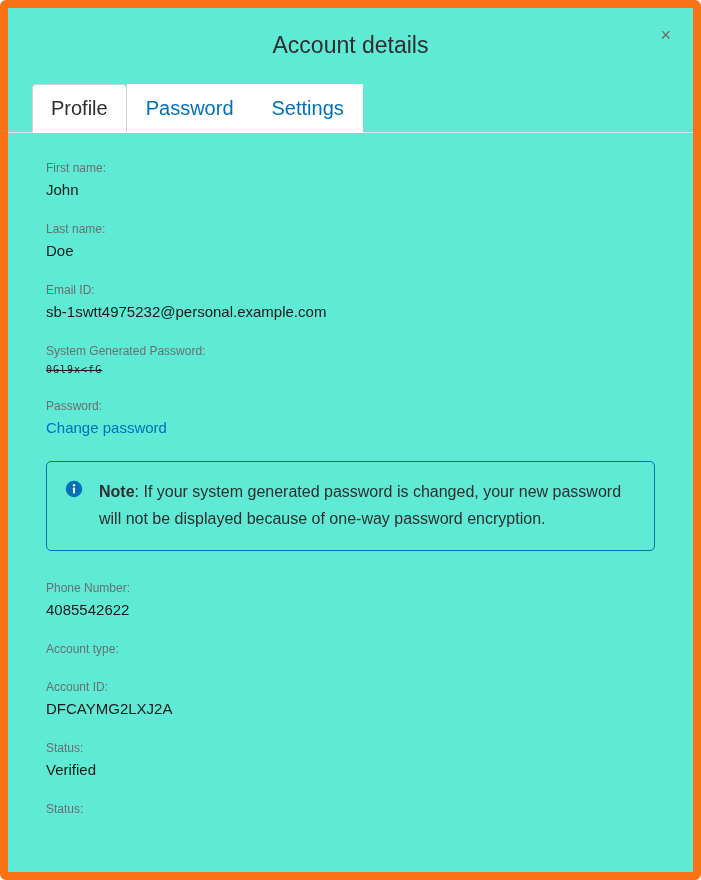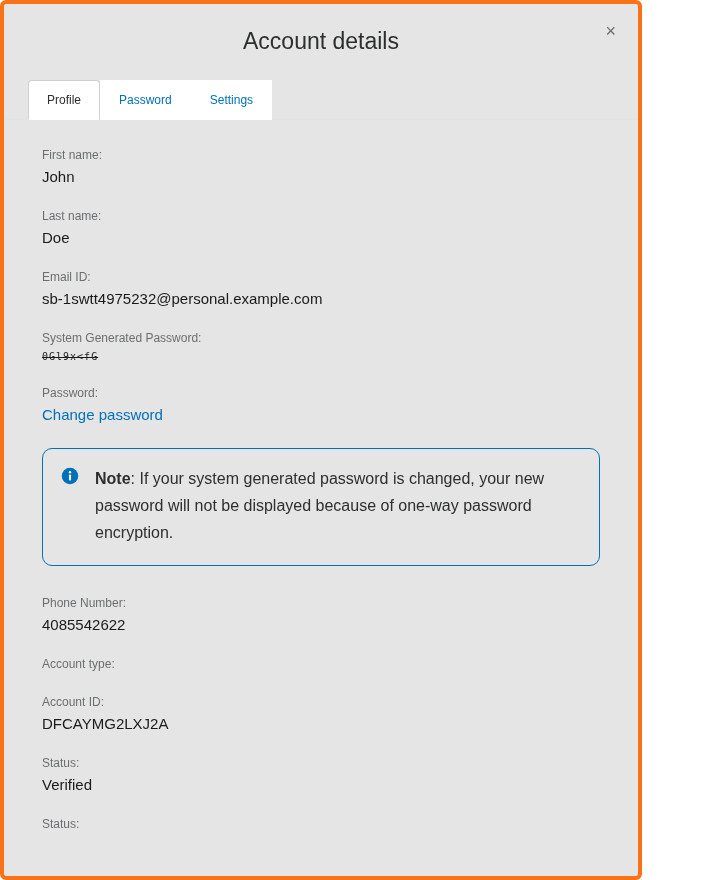--- a/index.html
+++ b/index.html
@@ -9,25 +9,25 @@
     }
     body {
       font-family: -apple-system, BlinkMacSystemFont, "Segoe UI", Helvetica, Arial, sans-serif;
       background: #fff;
       width: 701px;
       height: 880px;
       overflow: hidden;
       position: relative;
     }
     .modal {
-      width: 642px;
+      width: 701px;
       height: 880px;
-      border: 4px solid #f97316;
+      border: 8px solid #f97316;
       border-radius: 6px;
-      background: #e5e5e5;
+      background: #5eead4;
       position: relative;
       overflow: hidden;
     }
     .modal-header {
       position: relative;
       padding: 24px 20px 18px 20px;
       text-align: center;
     }
     .modal-title {
       font-size: 23px;
@@ -47,21 +47,21 @@
       padding: 4px;
     }
     .tabs {
       display: flex;
       border-bottom: 1px solid #e3e3e3;
       padding-left: 24px;
       margin-top: 6px;
     }
     .tab {
       padding: 12px 18px;
-      font-size: 12px;
+      font-size: 20px;
       color: #0070ba;
       cursor: pointer;
       border: 1px solid transparent;
       border-bottom: none;
       position: relative;
       top: 1px;
       background: #fff;
     }
     .tab.active {
       color: #2c2e2f;
@@ -93,21 +93,21 @@
     }
     .sysgen-value {
       font-size: 10px;
       color: #1a1a1a;
       text-decoration: line-through;
       letter-spacing: 1px;
       font-family: monospace;
     }
     .note-box {
       border: 1px solid #0070ba;
-      border-radius: 10px;
+      border-radius: 5px;
       padding: 16px 16px 18px 52px;
       position: relative;
       margin-top: 4px;
       margin-bottom: 30px;
     }
     .note-icon {
       position: absolute;
       left: 18px;
       top: 18px;
       width: 18px;

